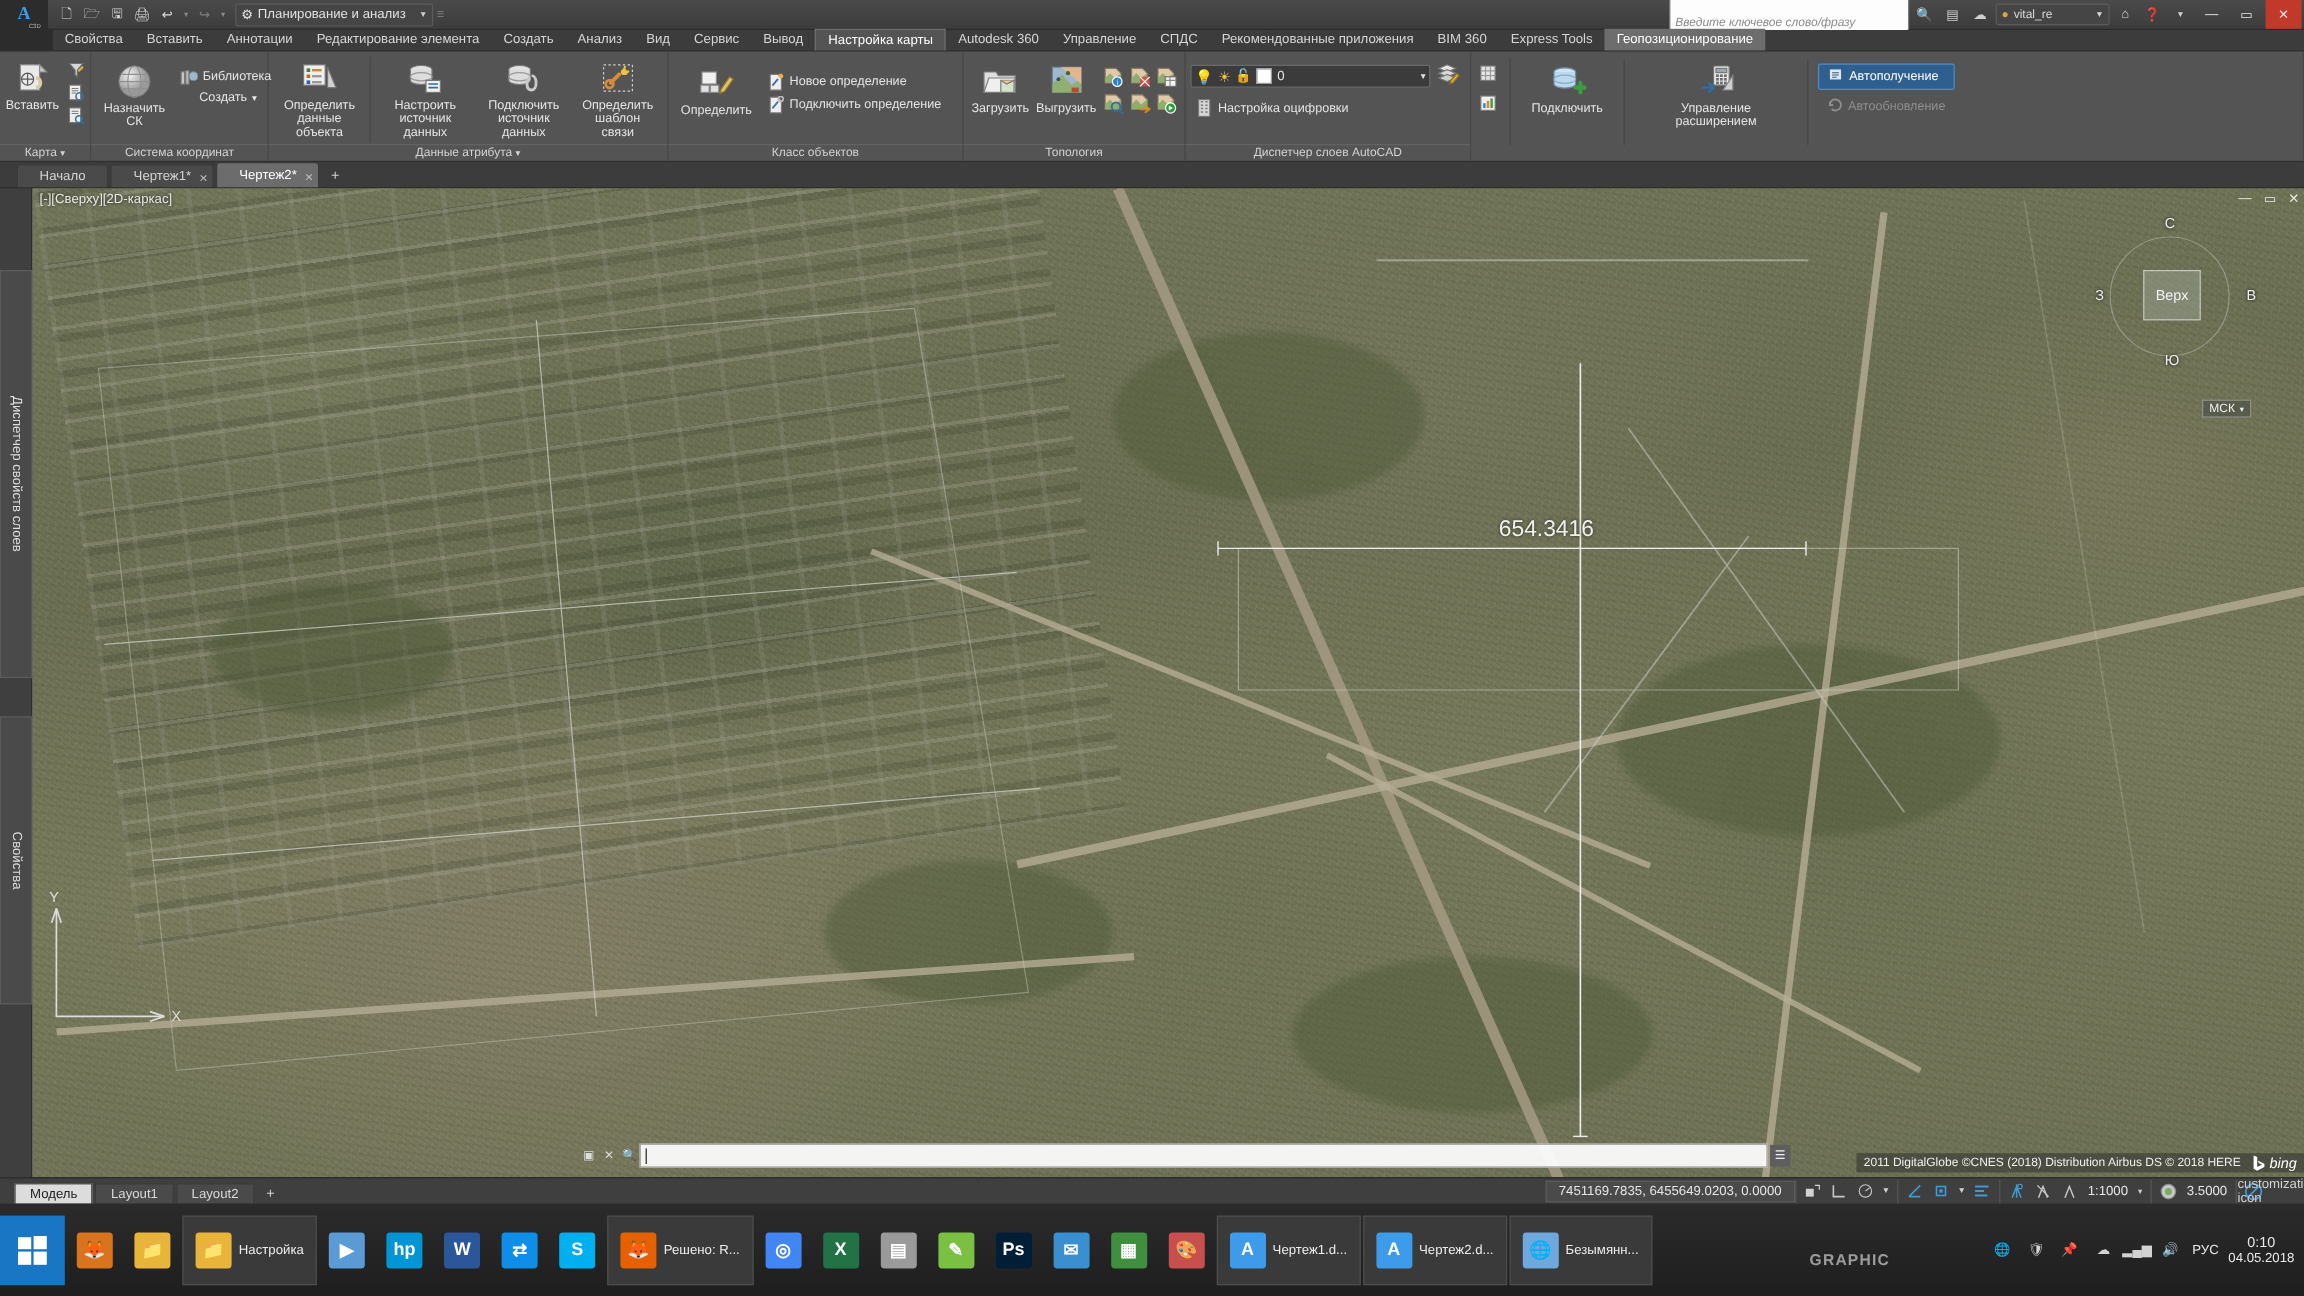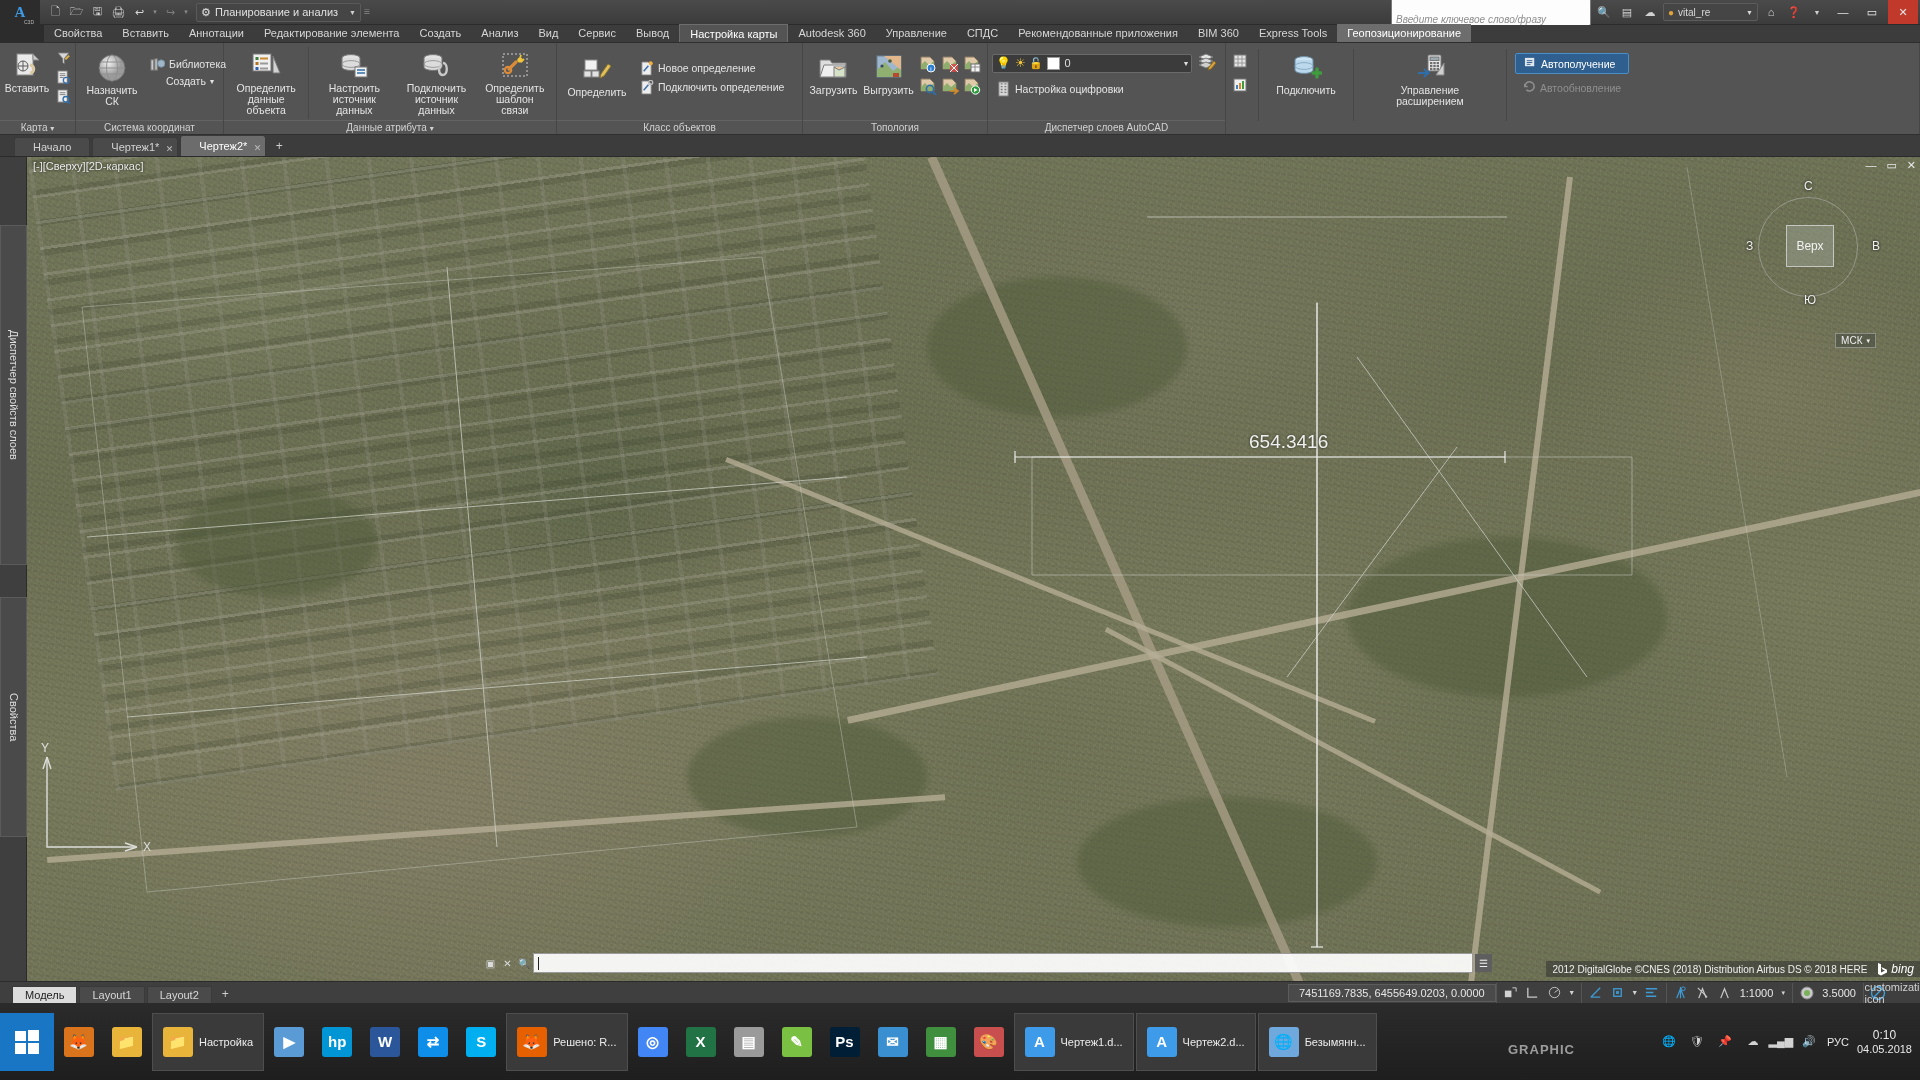--- a/index.html
+++ b/index.html
@@ -846,21 +846,21 @@
       <div class="cmd-ico">✕</div>
       <div class="cmd-ico">🔍</div>
       <div id="cmd-input">
         <span></span>
         <span id="cmd-caret"></span>
       </div>
       <div id="cmd-menu">☰</div>
     </div>
 
     <div id="attrib">
-      <span>2012 DigitalGlobe ©CNES (2018) Distribution Airbus DS © 2018 HERE</span>
+      <span>2011 DigitalGlobe ©CNES (2018) Distribution Airbus DS © 2018 HERE</span>
       <span id="bing">
         <svg width="11" height="14" viewBox="0 0 11 14">
             <path d="M1 1l3 1.2v8.4l4-2.2-2.4-1L4.3 5 10 7.8v2.6L4 13.6 1 12z" fill="#fff"></path>
           </svg>
         <span>bing</span>
       </span>
     </div>
   </div>
 </div>
 

